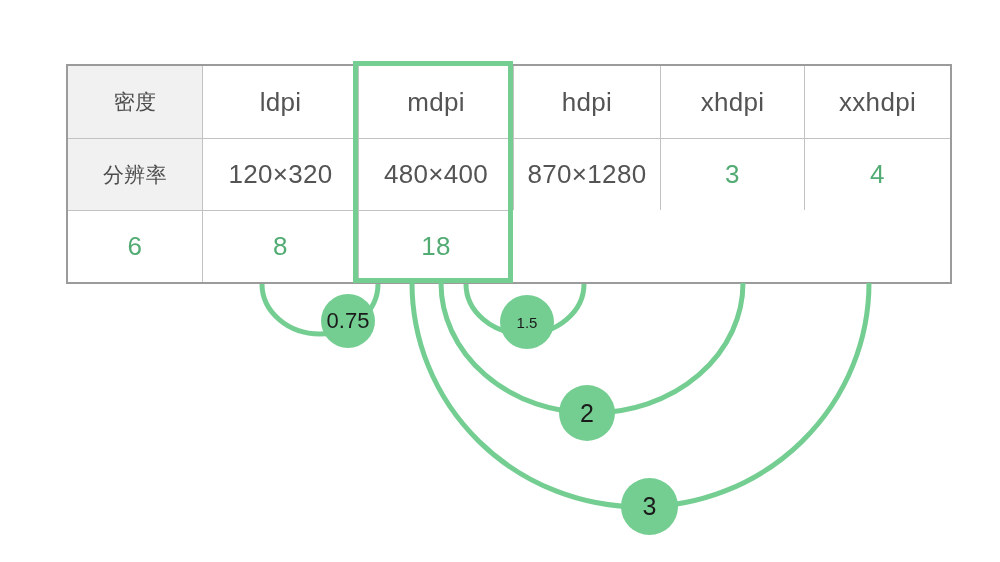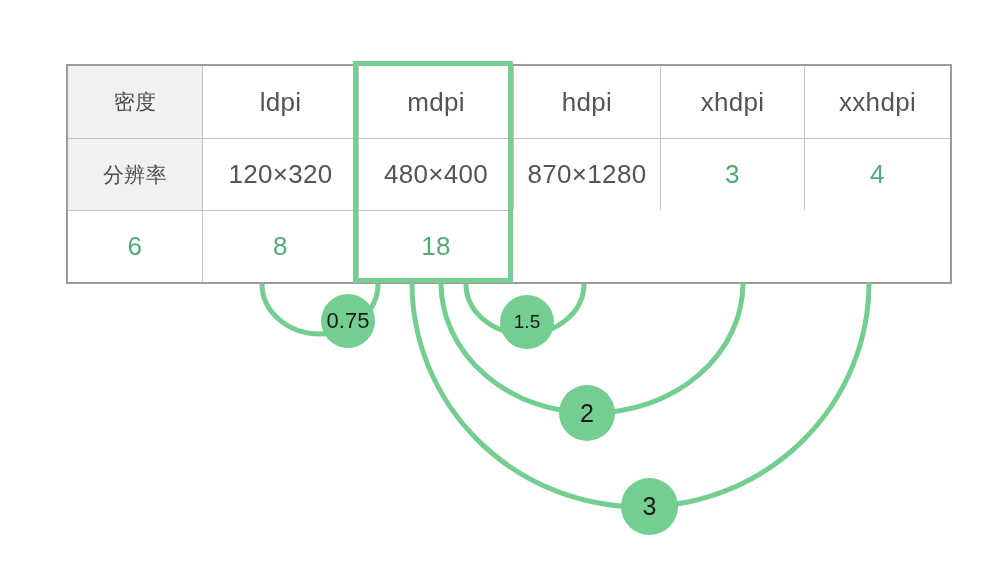--- a/index.html
+++ b/index.html
@@ -49,21 +49,21 @@
 
   
   .badge{
     position:absolute;
     background:#74ce92;
     border-radius:50%;
     display:flex;align-items:center;justify-content:center;
     color:#1a1a1a;
   }
   .badge-075{left:293px;top:294px;width:54px;height:54px;font-size:22px;margin-left:28px;}
-  .badge-15 {left:500px;top:295px;width:54px;height:54px;font-size:19px;}
+  .badge-15 {left:500px;top:295px;width:54px;height:54px;font-size:15px;}
   .badge-2  {left:559px;top:385px;width:56px;height:56px;font-size:25px;}
   .badge-3  {left:621px;top:478px;width:57px;height:57px;font-size:25px;}
 </style>
 </head>
 <body>
 
 <div class="stage">
 
   <div class="dpi-table">
 

